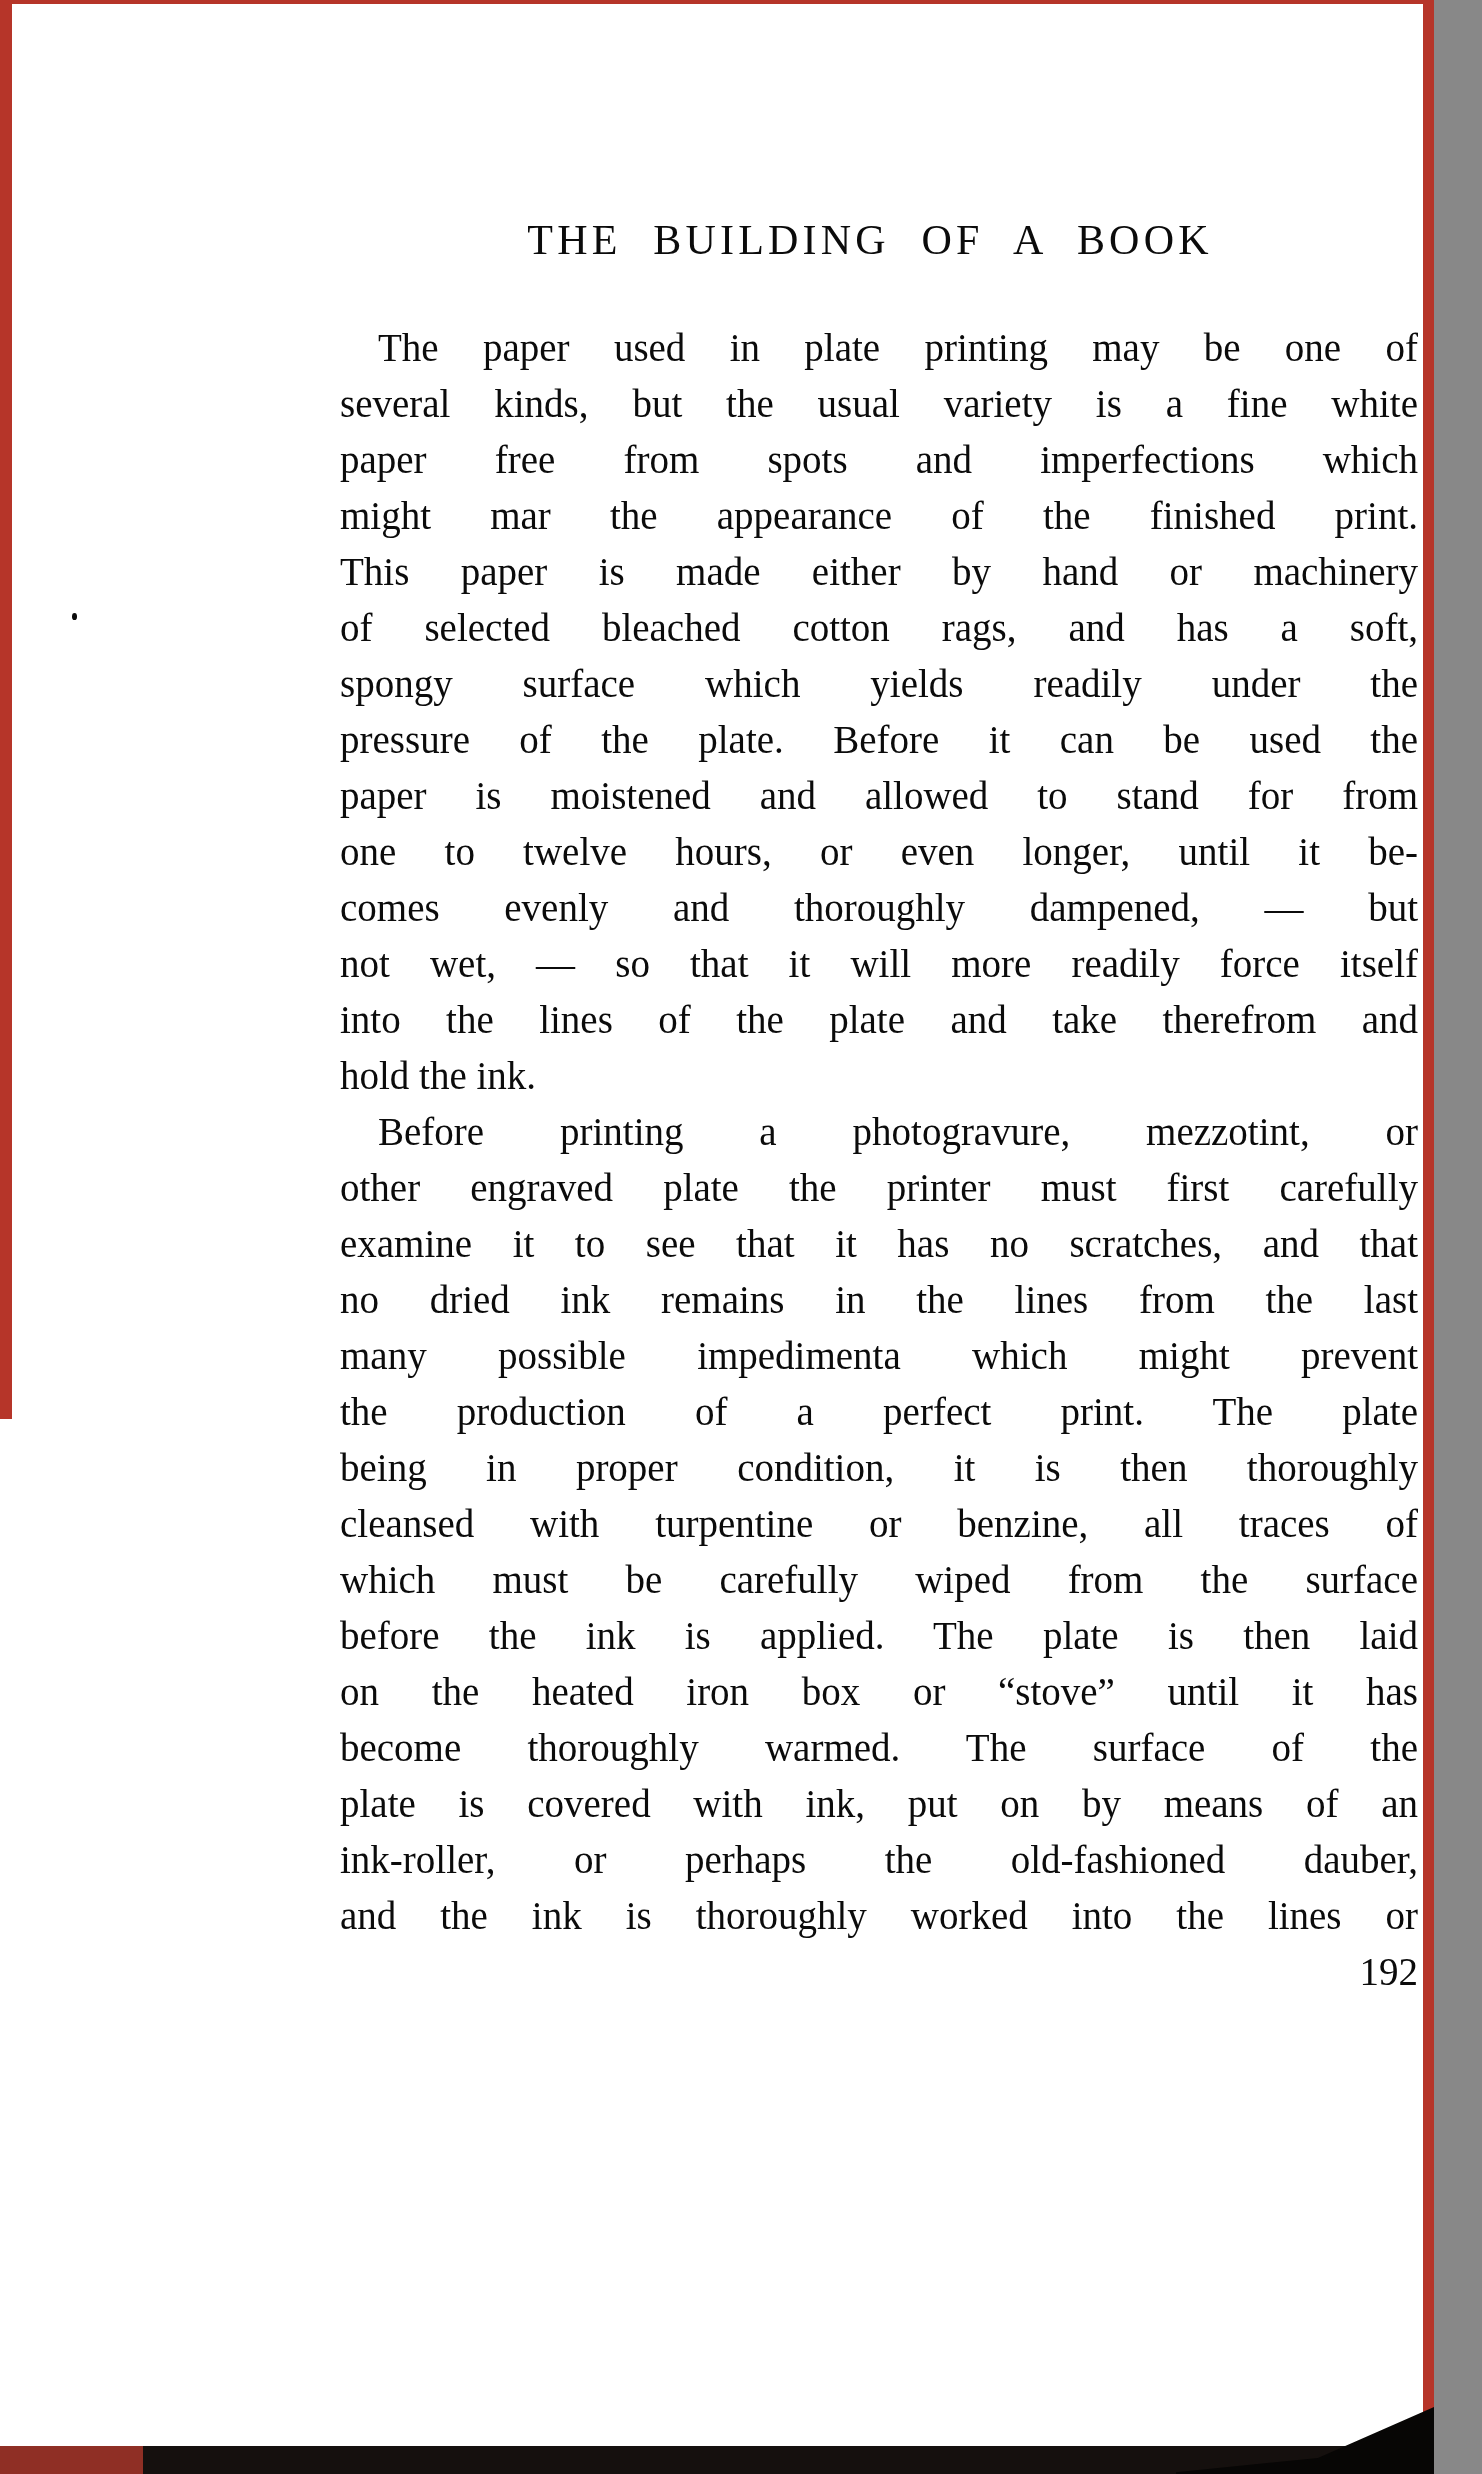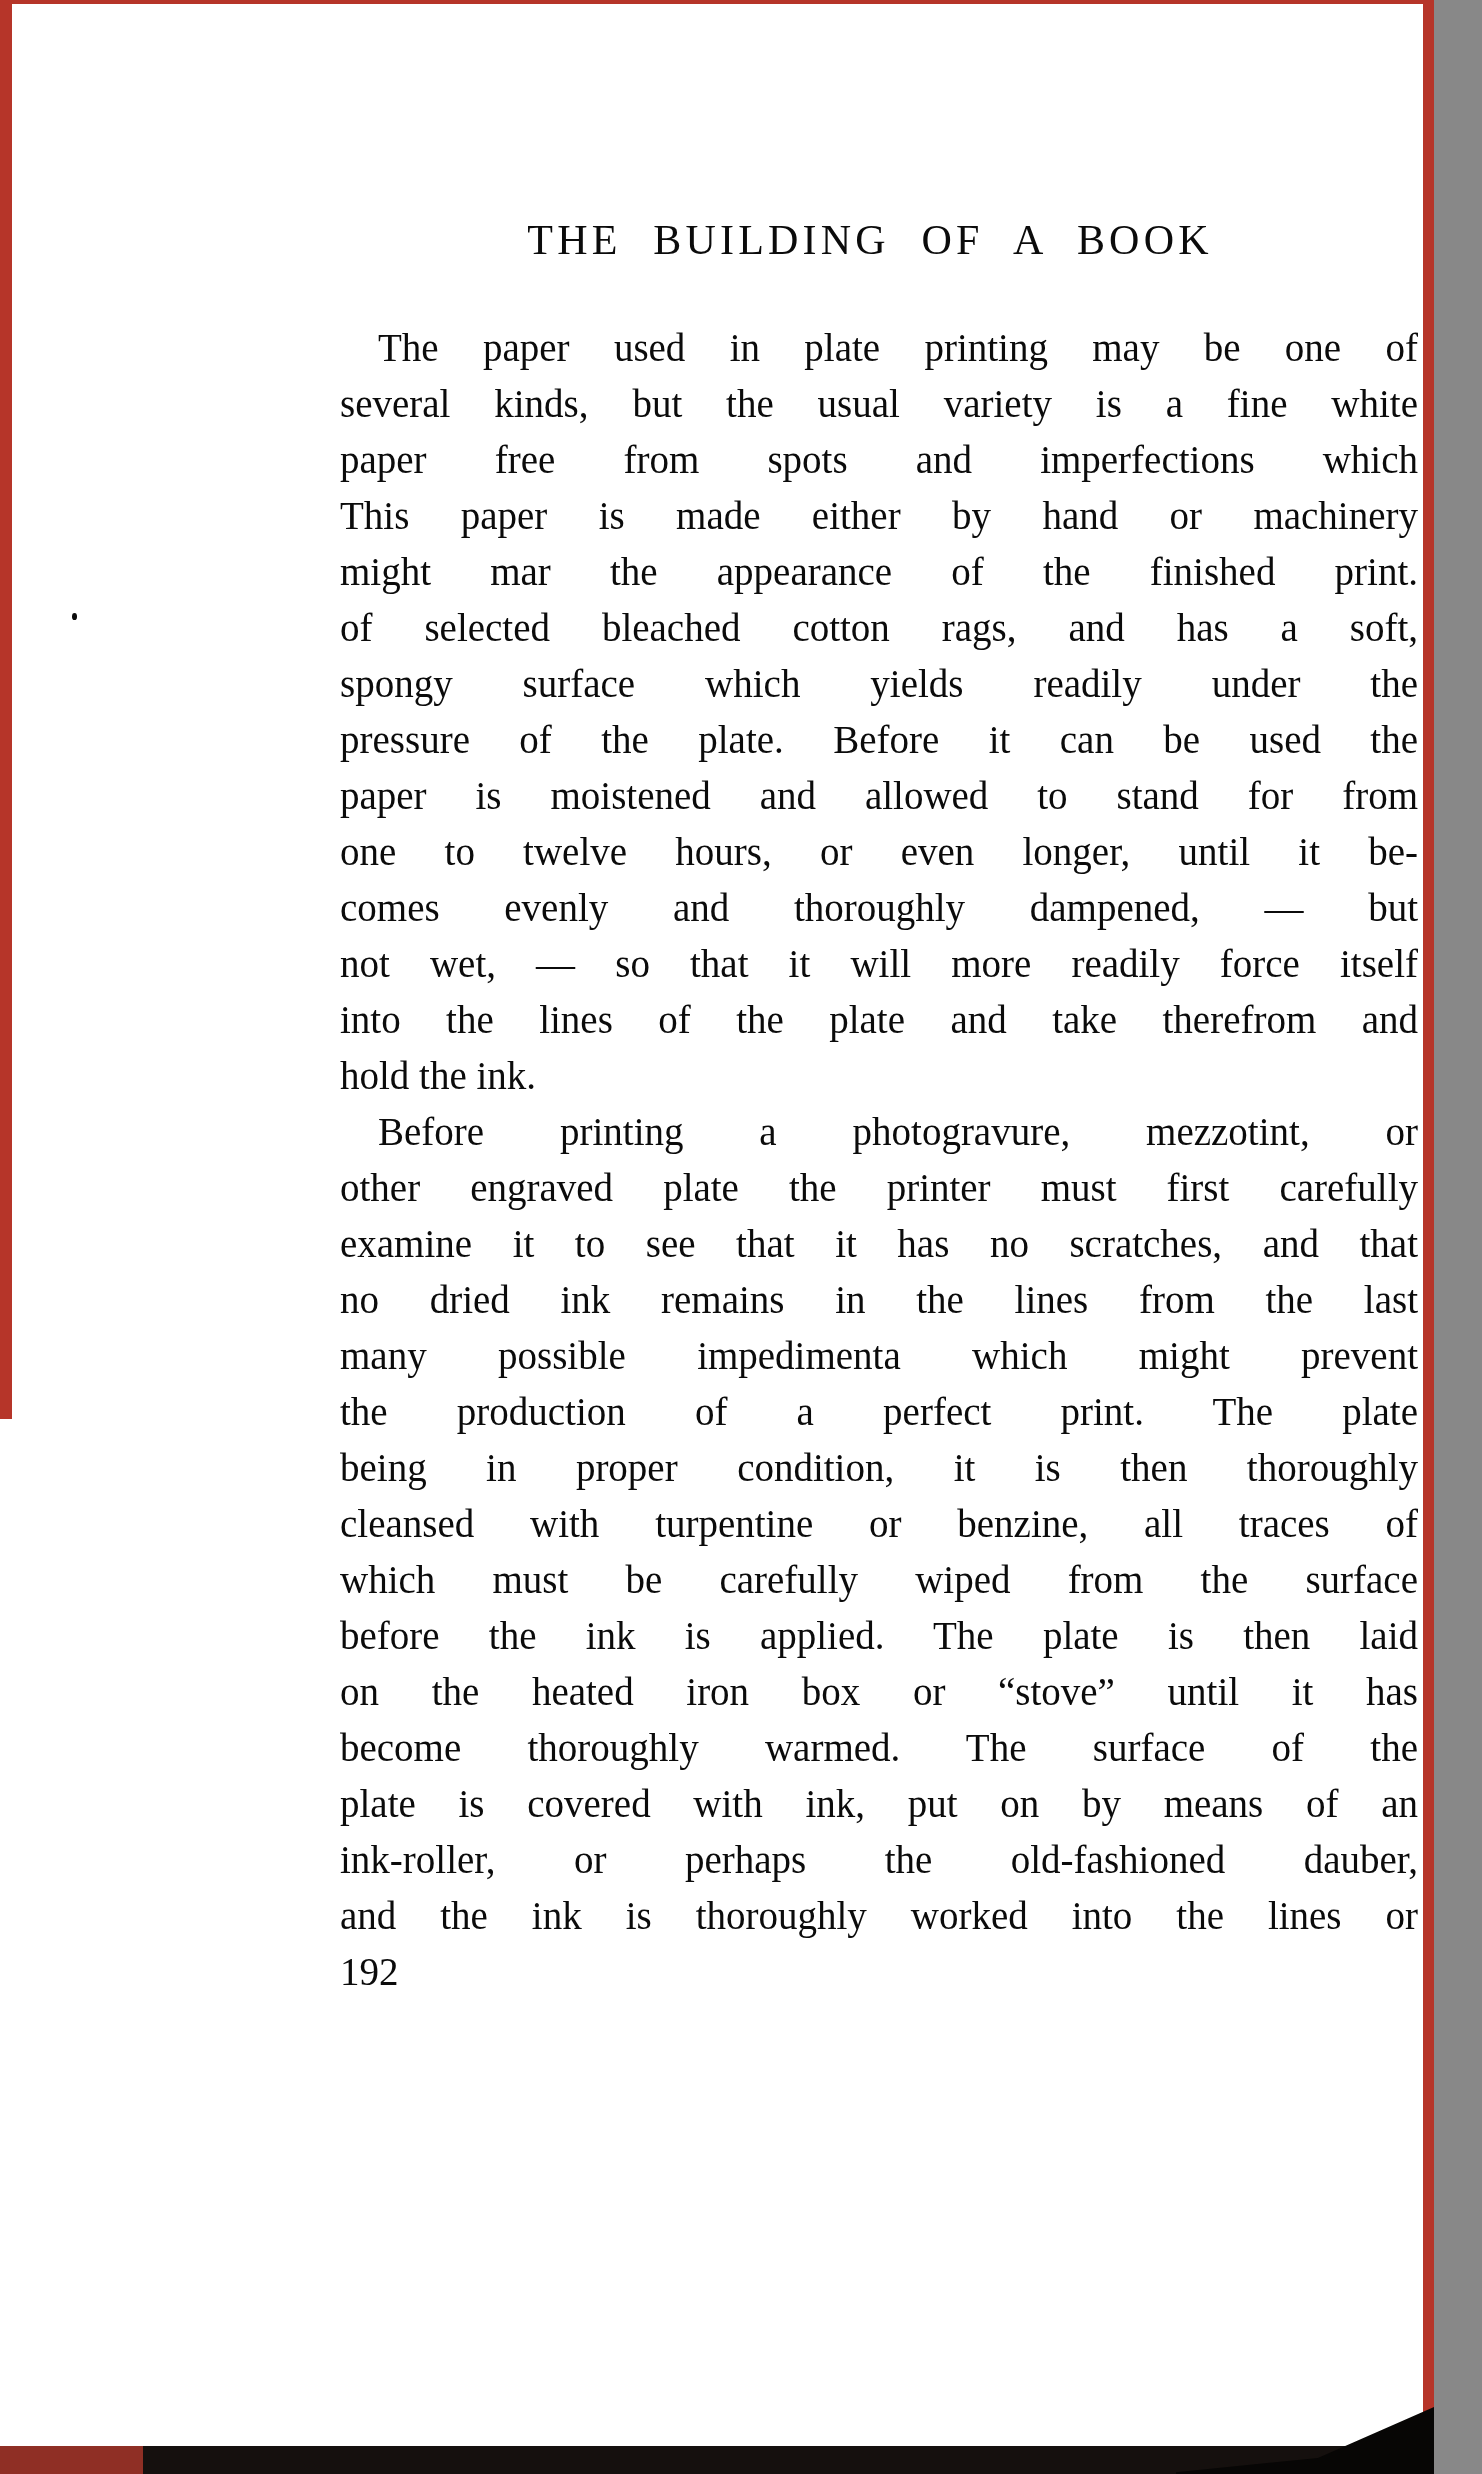--- a/index.html
+++ b/index.html
@@ -39,21 +39,21 @@
     line-height: 56px;
     text-align: justify;
     text-align-last: justify;
     white-space: normal;
   }
   .line.flush { text-align-last: left; }
   .line.indent { text-indent: 38px; }
 
   .page-number {
     line-height: 56px;
-    text-align: left;
+    text-align: right;
     font-size: 39px;
   }
 
   
   .scan-strip-left {
     position: absolute; left: 0; top: 0;
     width: 11.7px; height: 1419px;
     background: var(--scan-red, #b63529);
   }
   .scan-strip-right {
@@ -95,22 +95,22 @@
 <div class="page" style="--paper: #ffffff; --ink: #0b0b0b; --scan-red: #b63529; --scan-red-dark: #8f2f25; --band: #15100e; --wedge: #070605;">
 
   <div class="running-head">THE BUILDING OF A BOOK</div>
 
   <div class="body-text">
 
     <div>
         <div class="line indent">The paper used in plate printing may be one of</div>
         <div class="line">several kinds, but the usual variety is a fine white</div>
         <div class="line">paper free from spots and imperfections which</div>
+        <div class="line">might mar the appearance of the finished print.</div>
         <div class="line">This paper is made either by hand or machinery</div>
-        <div class="line">might mar the appearance of the finished print.</div>
         <div class="line">of selected bleached cotton rags, and has a soft,</div>
         <div class="line">spongy surface which yields readily under the</div>
         <div class="line">pressure of the plate. Before it can be used the</div>
         <div class="line">paper is moistened and allowed to stand for from</div>
         <div class="line">one to twelve hours, or even longer, until it be-</div>
         <div class="line">comes evenly and thoroughly dampened, — but</div>
         <div class="line">not wet, — so that it will more readily force itself</div>
         <div class="line">into the lines of the plate and take therefrom and</div>
         <div class="line flush">hold the ink.</div>
       </div>

